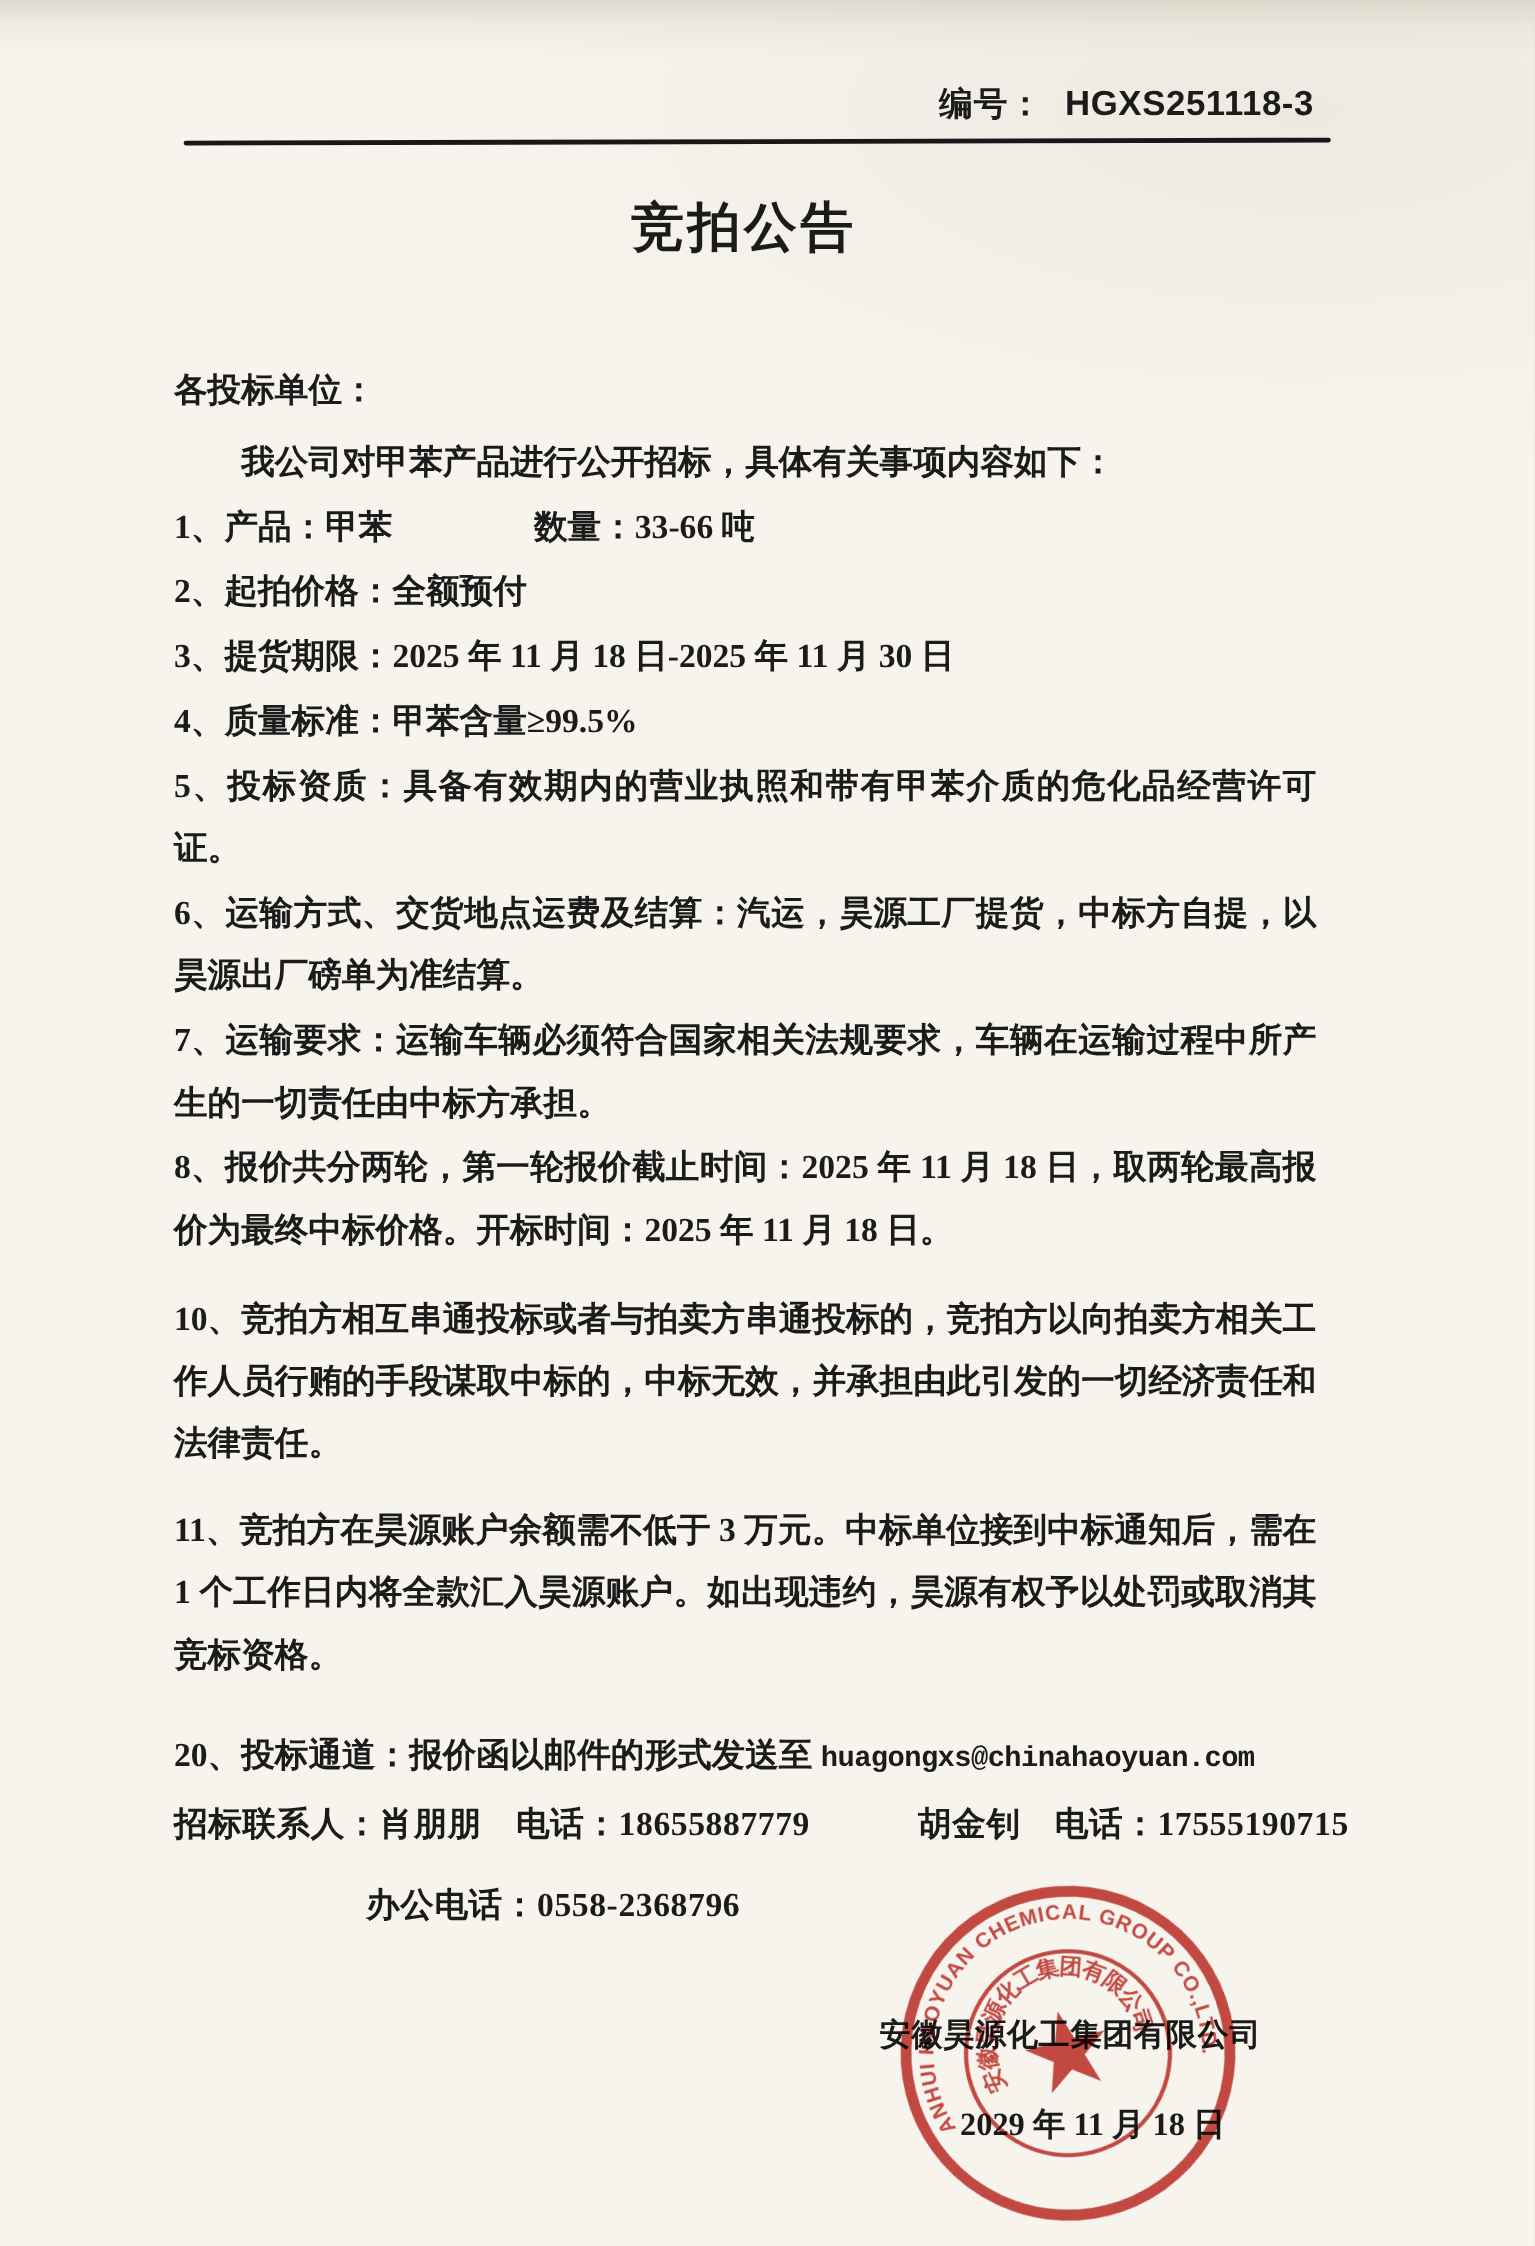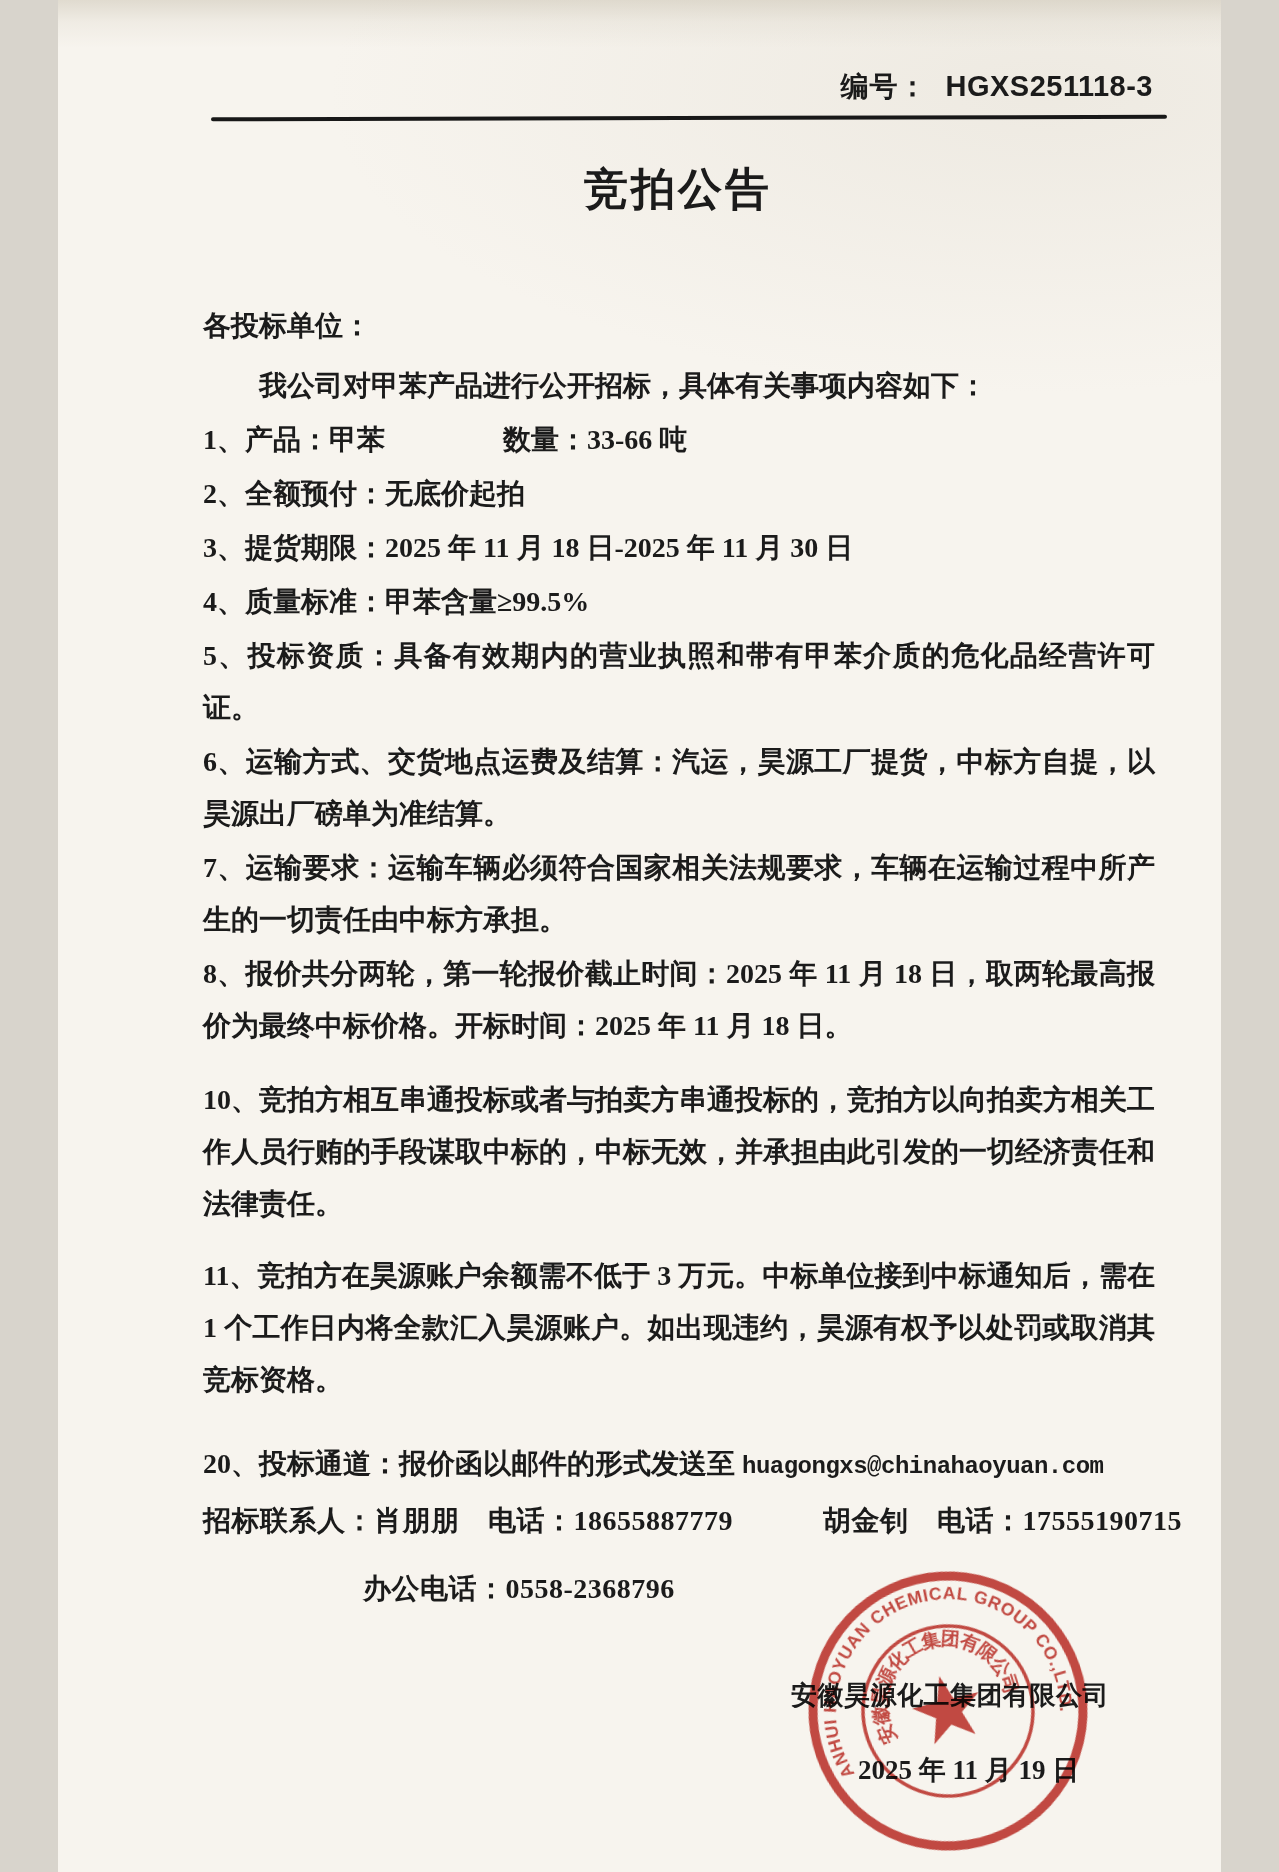--- a/index.html
+++ b/index.html
@@ -2,21 +2,21 @@
 <html><head>
 <meta charset="utf-8">
 <style>
   html,body { margin:0; padding:0; }
   body {
     background:#d8d4cc;
     font-family:"Liberation Serif","DejaVu Serif",serif;
   }
   .page {
     position:relative;
-    width:1163px; height:1872px;
+    width:1279px; height:1872px;
     margin:0 auto;
     background:
       linear-gradient(180deg, rgba(205,198,182,.55) 0px, rgba(205,198,182,.18) 22px, rgba(205,198,182,0) 48px),
       radial-gradient(1200px 500px at 85% 5%, rgba(210,203,188,.25), rgba(210,203,188,0) 60%),
       #f7f4ee;
     overflow:hidden;
     color:#1b1b1b;
   }
   
   .docnum {
@@ -87,21 +87,21 @@
   <div class="title">竞拍公告</div>
 
   <div class="body">
 
     <p class="salutation"><span>各投标单位：</span></p>
 
     <p class="intro"><span>我公司对甲苯产品进行公开招标，具体有关事项内容如下：</span></p>
 
     <p><span>1、</span><span>产品：甲苯</span><span class="colgap"></span><span>数量：33-66 吨</span></p>
 
-    <p><span>2、</span><span>全额预付：无底价起拍</span></p>
+    <p><span>2、</span><span>起拍价格：全额预付</span></p>
 
     <p><span>3、</span><span>提货期限：2025 年 11 月 18 日-2025 年 11 月 30 日</span></p>
 
     <p><span>4、</span><span>质量标准：甲苯含量≥99.5%</span></p>
 
     <p><span>5、</span><span>投标资质：具备有效期内的营业执照和带有甲苯介质的危化品经营许可证。</span></p>
 
     <p><span>6、</span><span>运输方式、交货地点运费及结算：汽运，昊源工厂提货，中标方自提，以昊源出厂磅单为准结算。</span></p>
 
     <p><span>7、</span><span>运输要求：运输车辆必须符合国家相关法规要求，车辆在运输过程中所产生的一切责任由中标方承担。</span></p>
@@ -119,21 +119,21 @@
       <span class="num-latin">招标联系人：肖朋朋　电话：18655887779</span>
       <span class="right num-latin">胡金钊　电话：17555190715</span>
     </p>
 
     <p class="office-row"><span class="num-latin">办公电话：0558-2368796</span></p>
 
   </div>
 
   <div class="company">安徽昊源化工集团有限公司</div>
 
-  <div class="sign-date">2025 年 11 月 19 日</div>
+  <div class="sign-date">2029 年 11 月 18 日</div>
 
   <svg class="stamp" viewBox="0 0 300 300" xmlns="http://www.w3.org/2000/svg">
     <defs>
       <path id="ringPath" d="M 44.7 188.3 A 112 112 0 1 1 255.3 188.3" fill="none"></path>
       <path id="cnPath" d="M 94 165.5 A 60 60 0 1 1 206 165.5" fill="none"></path>
     </defs>
     <circle cx="150" cy="150" r="135" fill="none" stroke="#c0332c" stroke-width="9"></circle>
     <circle cx="150" cy="150" r="85" fill="none" stroke="#c0332c" stroke-width="3.5"></circle>
     <path d="M150,114 L158.2,138.7 L184.2,138.9 L163.3,154.3 L171.2,179.1 L150,164 L128.8,179.1 L136.7,154.3 L115.8,138.9 L141.8,138.7 Z" fill="#c0332c"></path>
     <text font-family="Liberation Sans, DejaVu Sans, sans-serif" font-size="17.5" font-weight="700" fill="#c0332c" letter-spacing="1.5">

